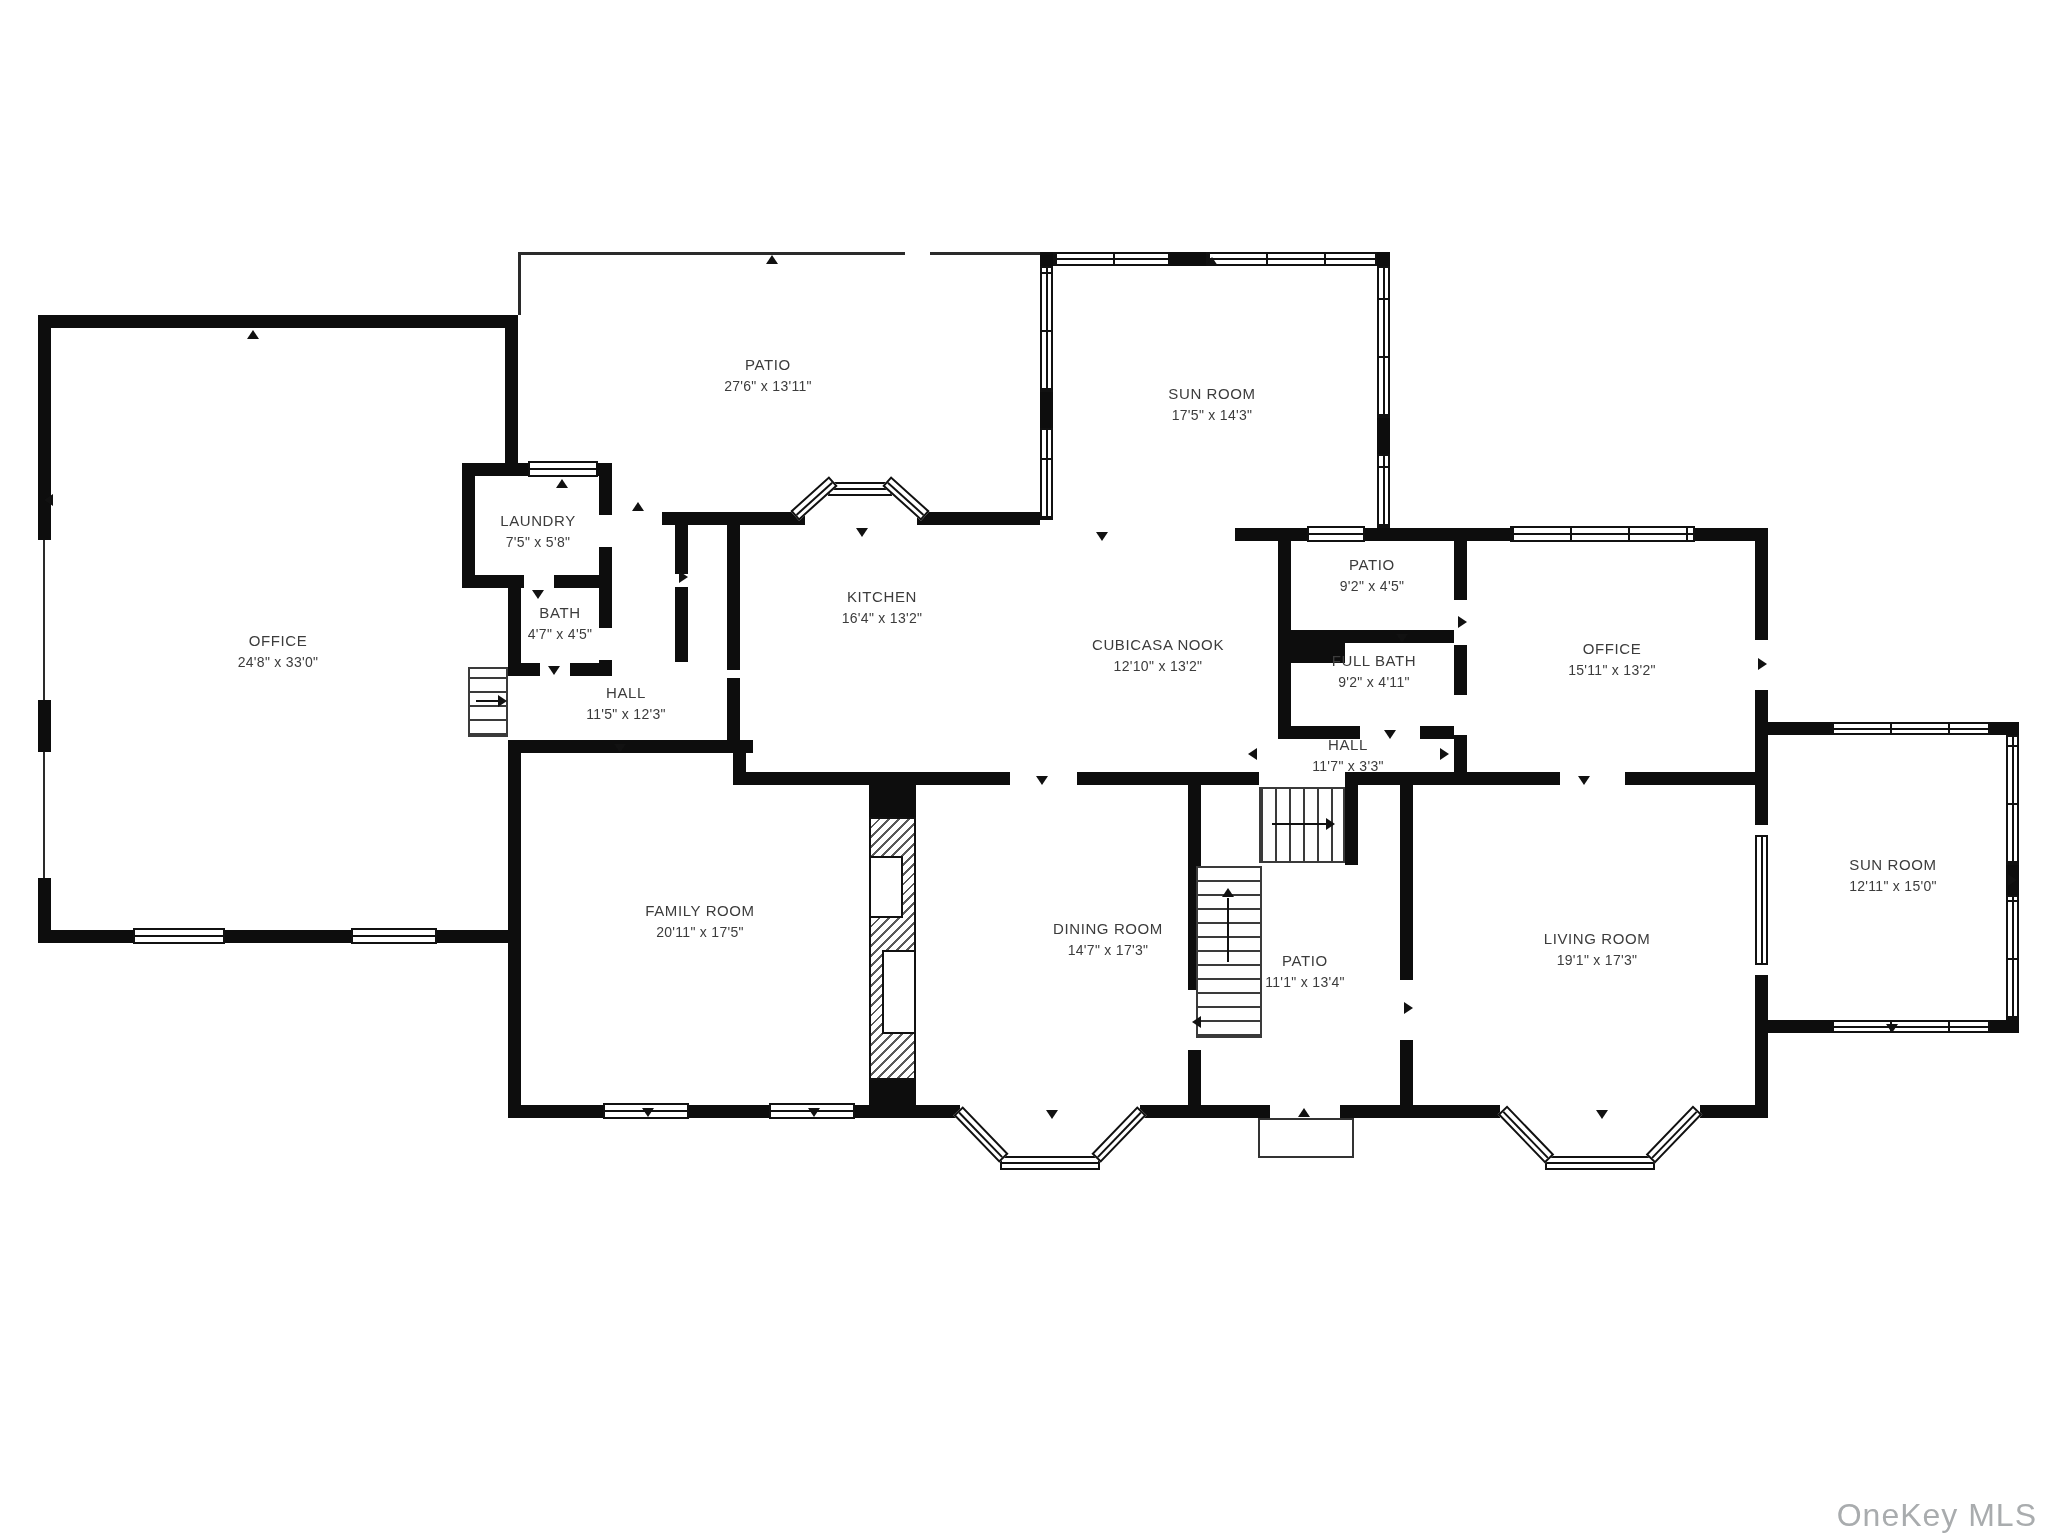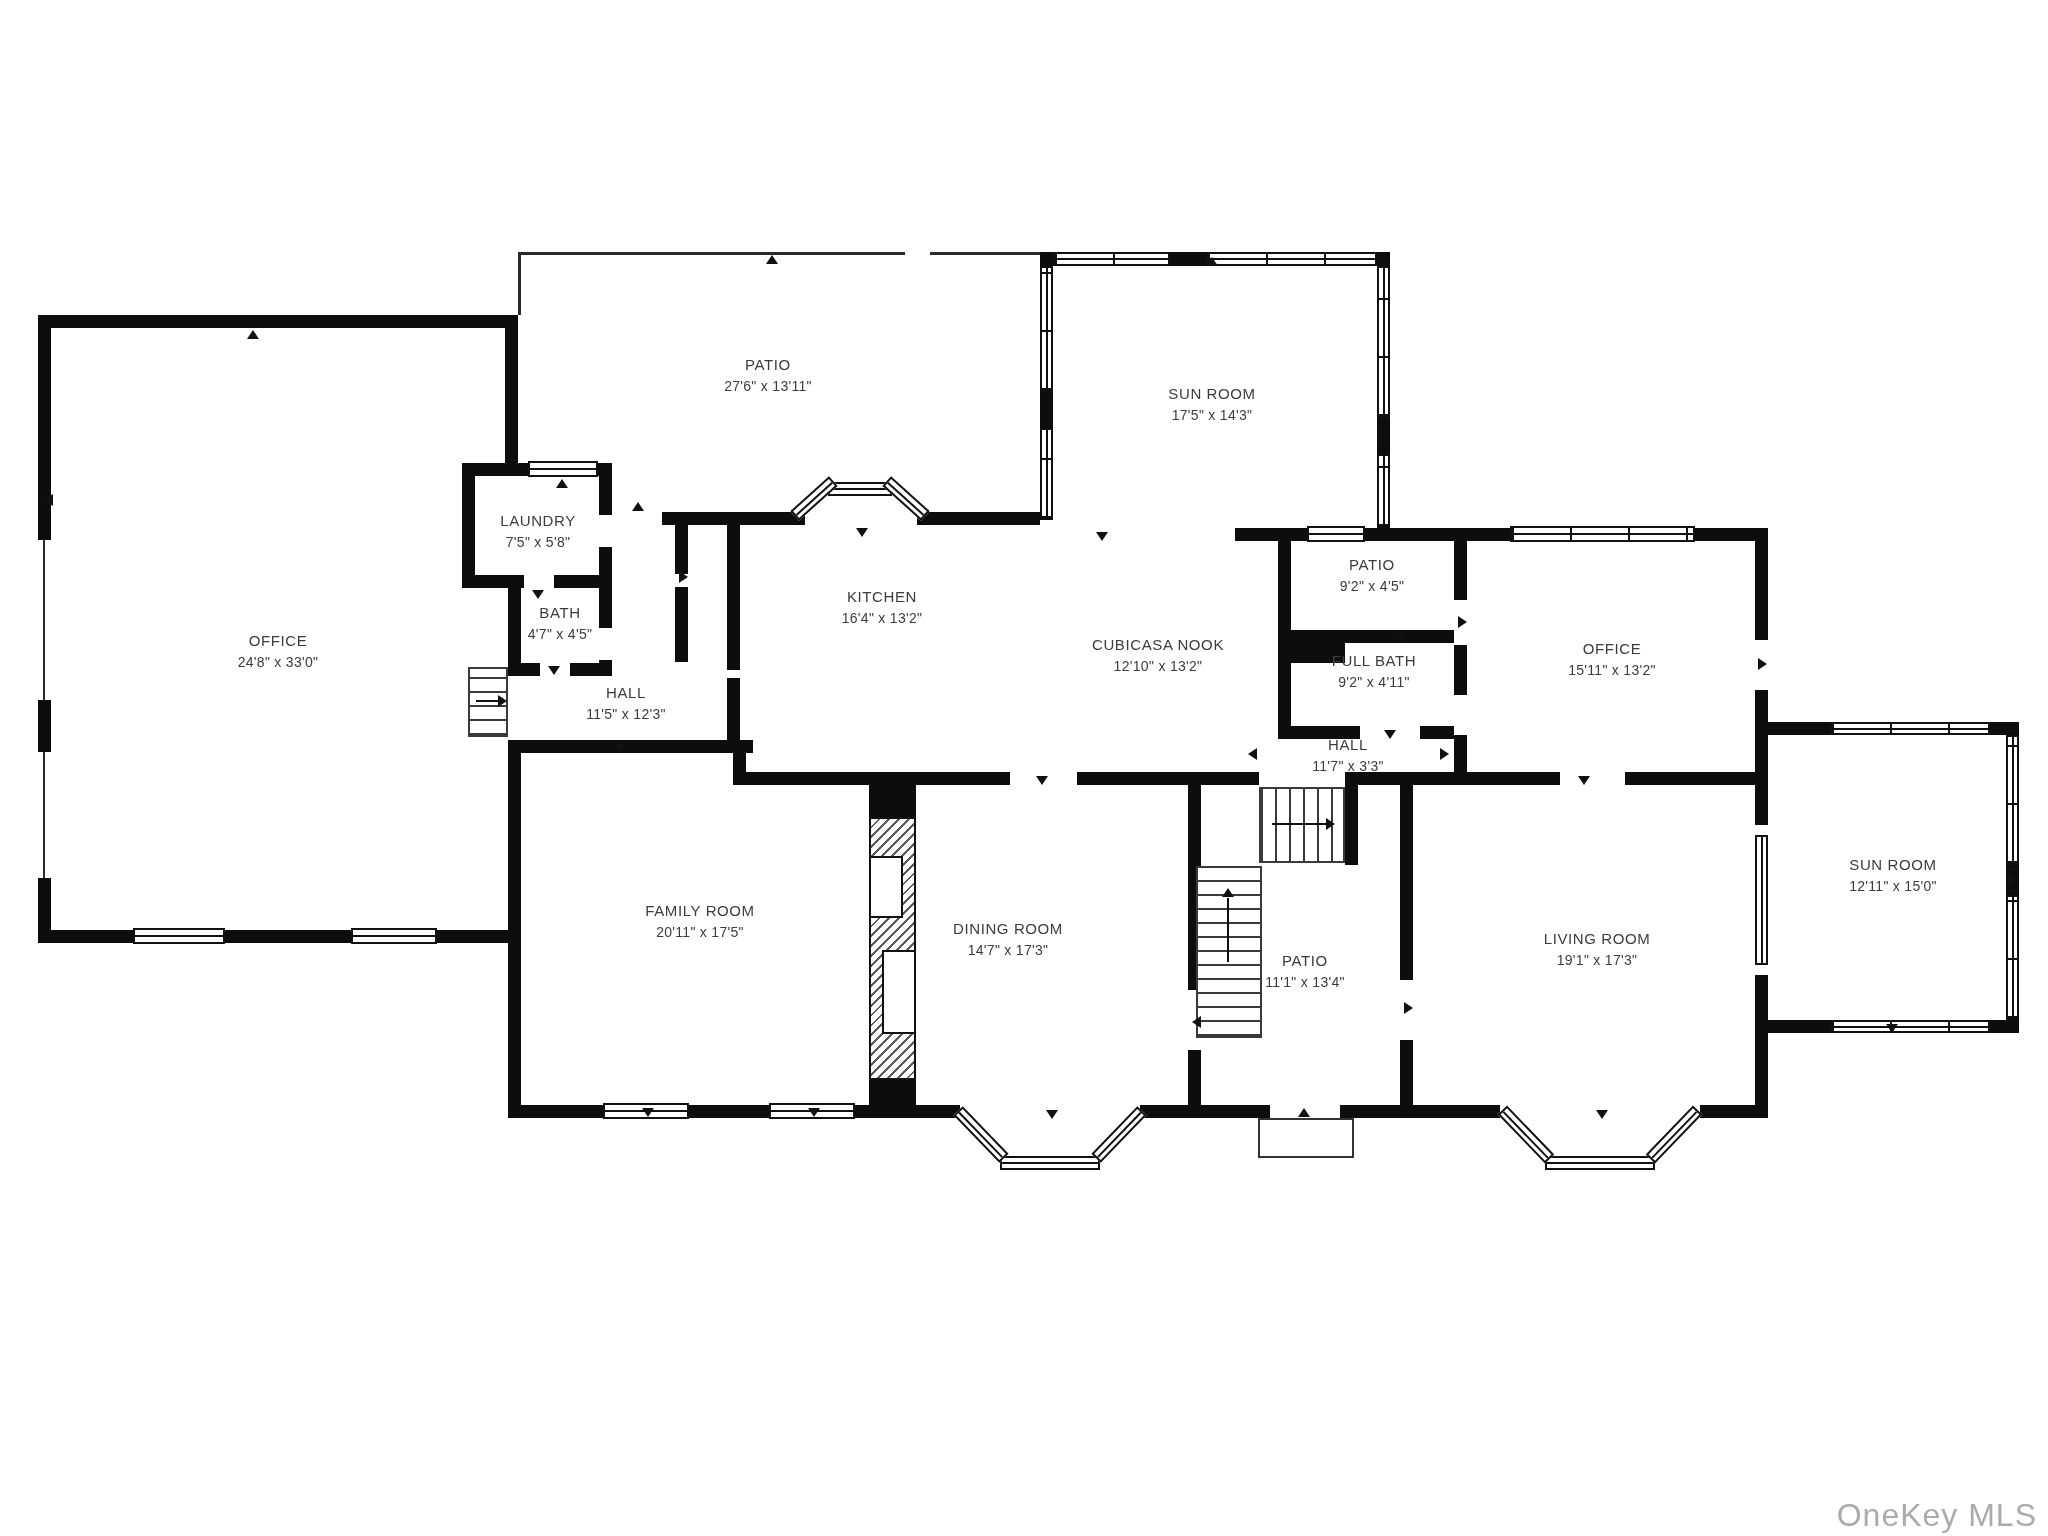--- a/index.html
+++ b/index.html
@@ -260,21 +260,21 @@
     <div class="b">15'11" x 13'2"</div>
     </div>
   <div class="rl" style="left:1893px;top:856px">
     <div class="a">SUN ROOM</div>
     <div class="b">12'11" x 15'0"</div>
     </div>
   <div class="rl" style="left:700px;top:902px">
     <div class="a">FAMILY ROOM</div>
     <div class="b">20'11" x 17'5"</div>
     </div>
-  <div class="rl" style="left:1008px;top:920px">
+  <div class="rl" style="left:1108px;top:920px">
     <div class="a">DINING ROOM</div>
     <div class="b">14'7" x 17'3"</div>
     </div>
   <div class="rl" style="left:1305px;top:952px">
     <div class="a">PATIO</div>
     <div class="b">11'1" x 13'4"</div>
     </div>
   <div class="rl" style="left:1597px;top:930px">
     <div class="a">LIVING ROOM</div>
     <div class="b">19'1" x 17'3"</div>

